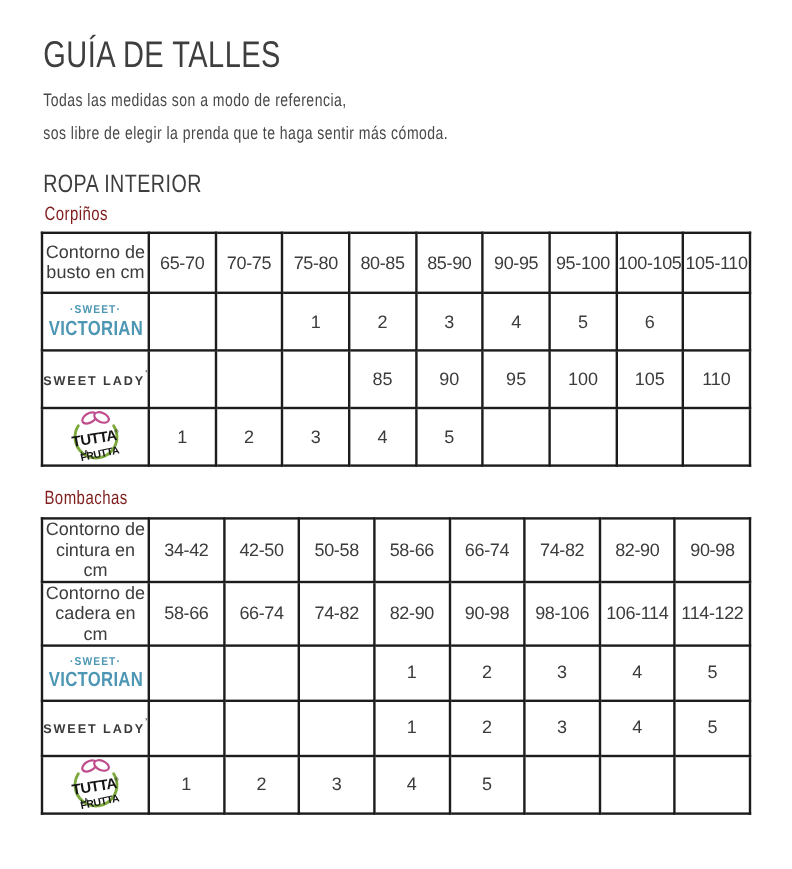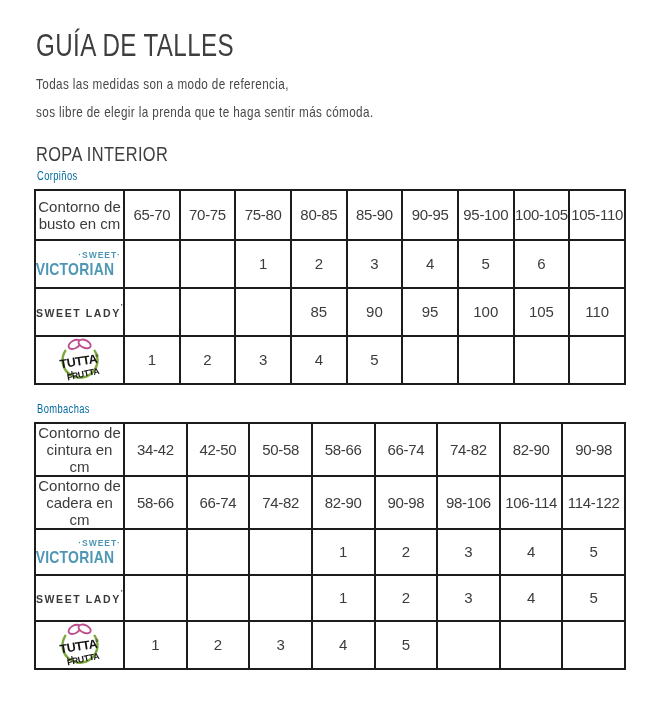--- a/index.html
+++ b/index.html
@@ -44,23 +44,23 @@
   }
   h2.section-title {
     margin: 0 0 5px 0;
     font-size: 21px;
     font-weight: 300;
     color: #3e3e3e;
     line-height: 1.05;
   }
   h3.table-heading {
     margin: 0 0 6px 1px;
-    font-size: 12px;
+    font-size: 16px;
     font-weight: 400;
-    color: #0369a1;
+    color: #7f1d1d;
     line-height: 1.1;
   }
   h3.bombachas-heading {
     margin-top: 18px;
   }
   table.size-table {
     border-collapse: collapse;
     table-layout: fixed;
     width: 592px;
     margin-left: -2px;
@@ -80,21 +80,21 @@
     line-height: 17px;
     padding: 0 2px 0 6px;
   }
   td.range-cell {
     letter-spacing: -0.3px;
   }
   
   .sv-logo {
     display: flex;
     flex-direction: column;
-    align-items: flex-end;
+    align-items: center;
     justify-content: center;
     line-height: 1;
   }
   .sv-top {
     font-size: 9.5px;
     font-weight: bold;
     letter-spacing: 1px;
     color: #4d97b4;
     transform: scaleX(0.9);
   }

